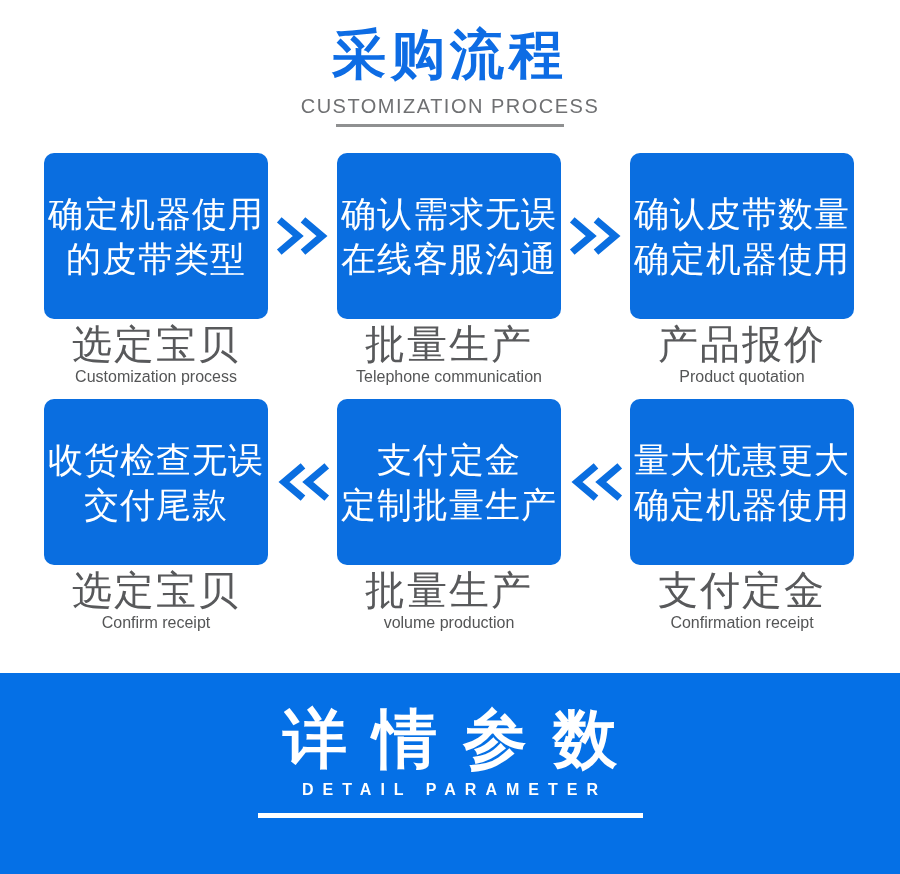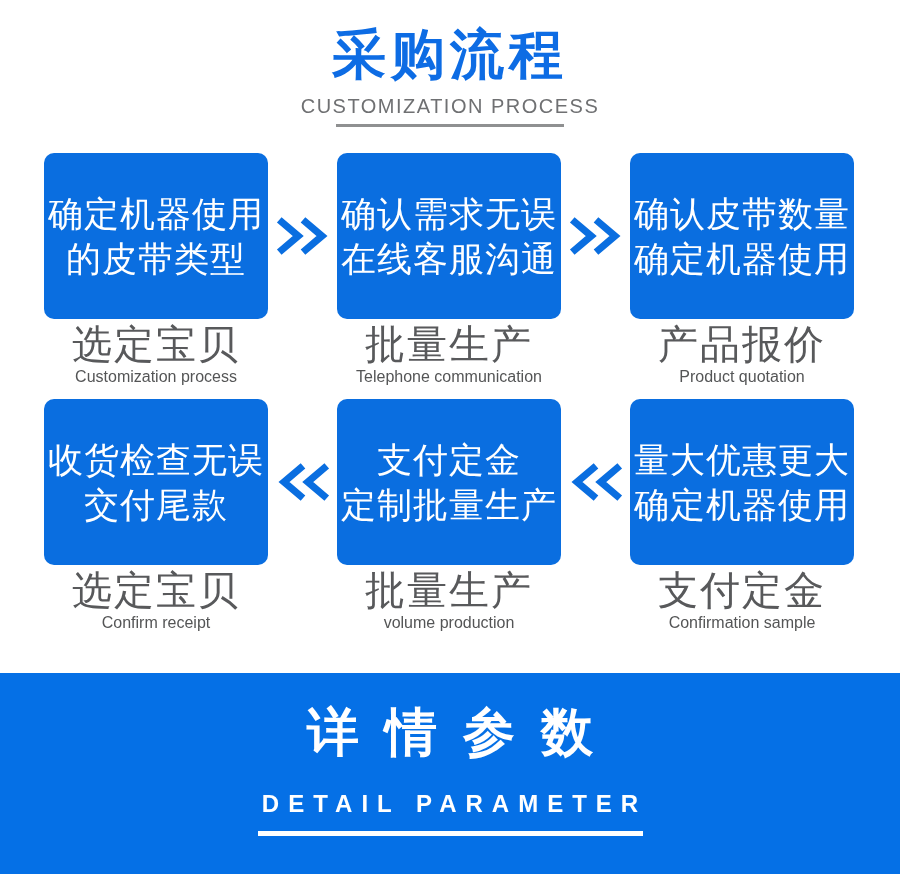--- a/index.html
+++ b/index.html
@@ -55,25 +55,25 @@
   }
   .arrow-cell svg { width:56px; height:38px; display:block; }
   .arrow-cell.left svg { transform:scaleX(-1); }
   
   .banner {
     position:absolute; left:0; right:0; bottom:0; height:201px;
     background:var(--banner-blue,#0570e6);
     color:#ffffff; text-align:center;
   }
   .banner-title {
-    padding-top:31px; font-size:52px; line-height:1.1; font-weight:700;
+    padding-top:31px; font-size:64px; line-height:1.1; font-weight:700;
     letter-spacing:26px; padding-left:26px;
   }
   .banner-subtitle {
-    margin-top:31px; font-size:24px; line-height:1; font-weight:600;
+    margin-top:8px; font-size:16px; line-height:1; font-weight:600;
     letter-spacing:9px; padding-left:9px;
   }
   .banner-underline {
     width:385px; height:5px; background:#ffffff; margin:15px auto 0;
   }
 </style>
 </head>
 <body>
 
 <div class="page">
@@ -153,21 +153,21 @@
           <path d="M4 3 L24 20 L4 37"></path>
           <path d="M29 3 L49 20 L29 37"></path>
         </svg>
       </div>
       <div class="step">
         <div class="step-box">
           <span>量大优惠更大</span>
           <span>确定机器使用</span>
         </div>
         <div class="caption-zh">支付定金</div>
-        <div class="caption-en">Confirmation sample</div>
+        <div class="caption-en">Confirmation receipt</div>
       </div>
     </div>
 
   </div>
 
   <div class="banner">
     <div class="banner-title">详情参数</div>
     <div class="banner-subtitle">DETAIL PARAMETER</div>
     <div class="banner-underline"></div>
   </div>

